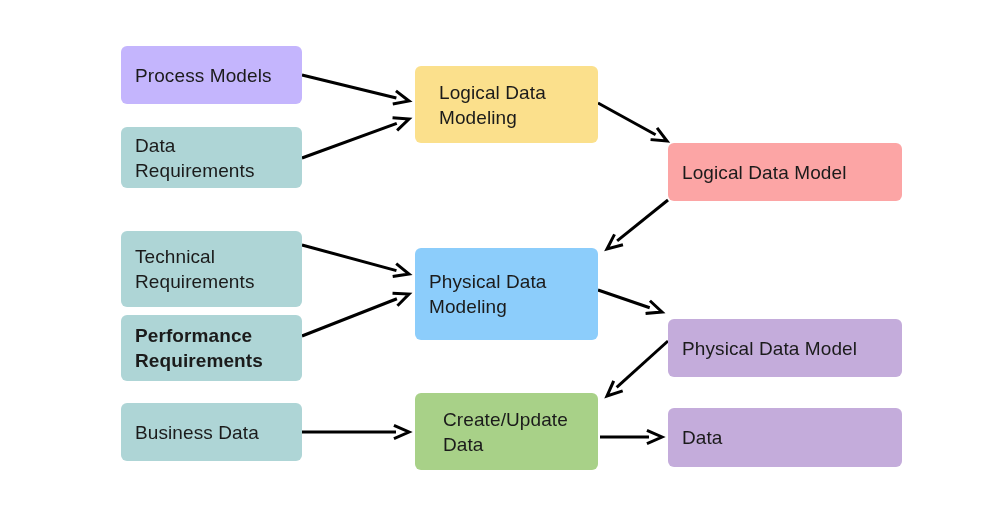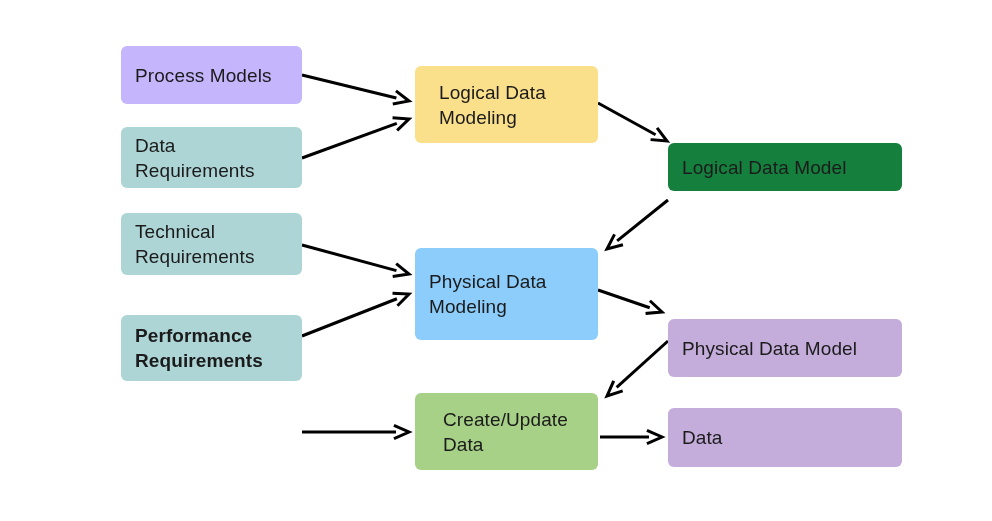--- a/index.html
+++ b/index.html
@@ -88,41 +88,44 @@
         <polyline points="648.3036658953154,443.11640679589357 662,437 648.3036658953154,430.88359320410643" fill="none" stroke="#000000" stroke-width="3" stroke-linecap="square" stroke-linejoin="miter"></polyline>
       </g>
     </svg>
 <div class="node" style="left: 121px; top: 46px; width: 181px; height: 58px; background: #c4b5fd;">
       <span class="node-label">Process Models</span>
     </div>
     <div class="node" style="left: 121px; top: 127px; width: 181px; height: 61px; background: rgb(174, 213, 214);">
       <span class="node-label">Data
 Requirements</span>
     </div>
-    <div class="node" style="left: 121px; top: 213px; width: 181px; height: 62px; background: rgb(174, 213, 214);">
+    <div class="node" style="left: 121px; top: 231px; width: 181px; height: 76px; background: rgb(174, 213, 214);">
       <span class="node-label">Technical
 Requirements</span>
     </div>
     <div class="node" style="left: 121px; top: 315px; width: 181px; height: 66px; background: rgb(174, 213, 214); font-weight: bold;">
       <span class="node-label">Performance
 Requirements</span>
+    </div>
+    <div class="node" style="left: 121px; top: 403px; width: 181px; height: 58px; background: rgb(174, 213, 214);">
+      <span class="node-label">Business Data</span>
     </div>
     <div class="node" style="left: 415px; top: 66px; width: 183px; height: 77px; background: rgb(251, 224, 140); padding-left: 24px;">
       <span class="node-label">Logical Data
 Modeling</span>
     </div>
     <div class="node" style="left: 415px; top: 248px; width: 183px; height: 92px; background: rgb(140, 205, 251);">
       <span class="node-label">Physical Data
 Modeling</span>
     </div>
     <div class="node" style="left: 415px; top: 393px; width: 183px; height: 77px; background: rgb(168, 209, 136); padding-left: 28px;">
       <span class="node-label">Create/Update
 Data</span>
     </div>
-    <div class="node" style="left: 668px; top: 143px; width: 234px; height: 48px; background: #15803d;">
+    <div class="node" style="left: 668px; top: 143px; width: 234px; height: 58px; background: #fca5a5;">
       <span class="node-label">Logical Data Model</span>
     </div>
     <div class="node" style="left: 668px; top: 283px; width: 234px; height: 58px; background: rgb(196, 172, 219); margin-top: 36px;">
       <span class="node-label">Physical Data Model</span>
     </div>
     <div class="node" style="left: 668px; top: 408px; width: 234px; height: 59px; background: rgb(196, 172, 219);">
       <span class="node-label">Data</span>
     </div>
   </div>
 

